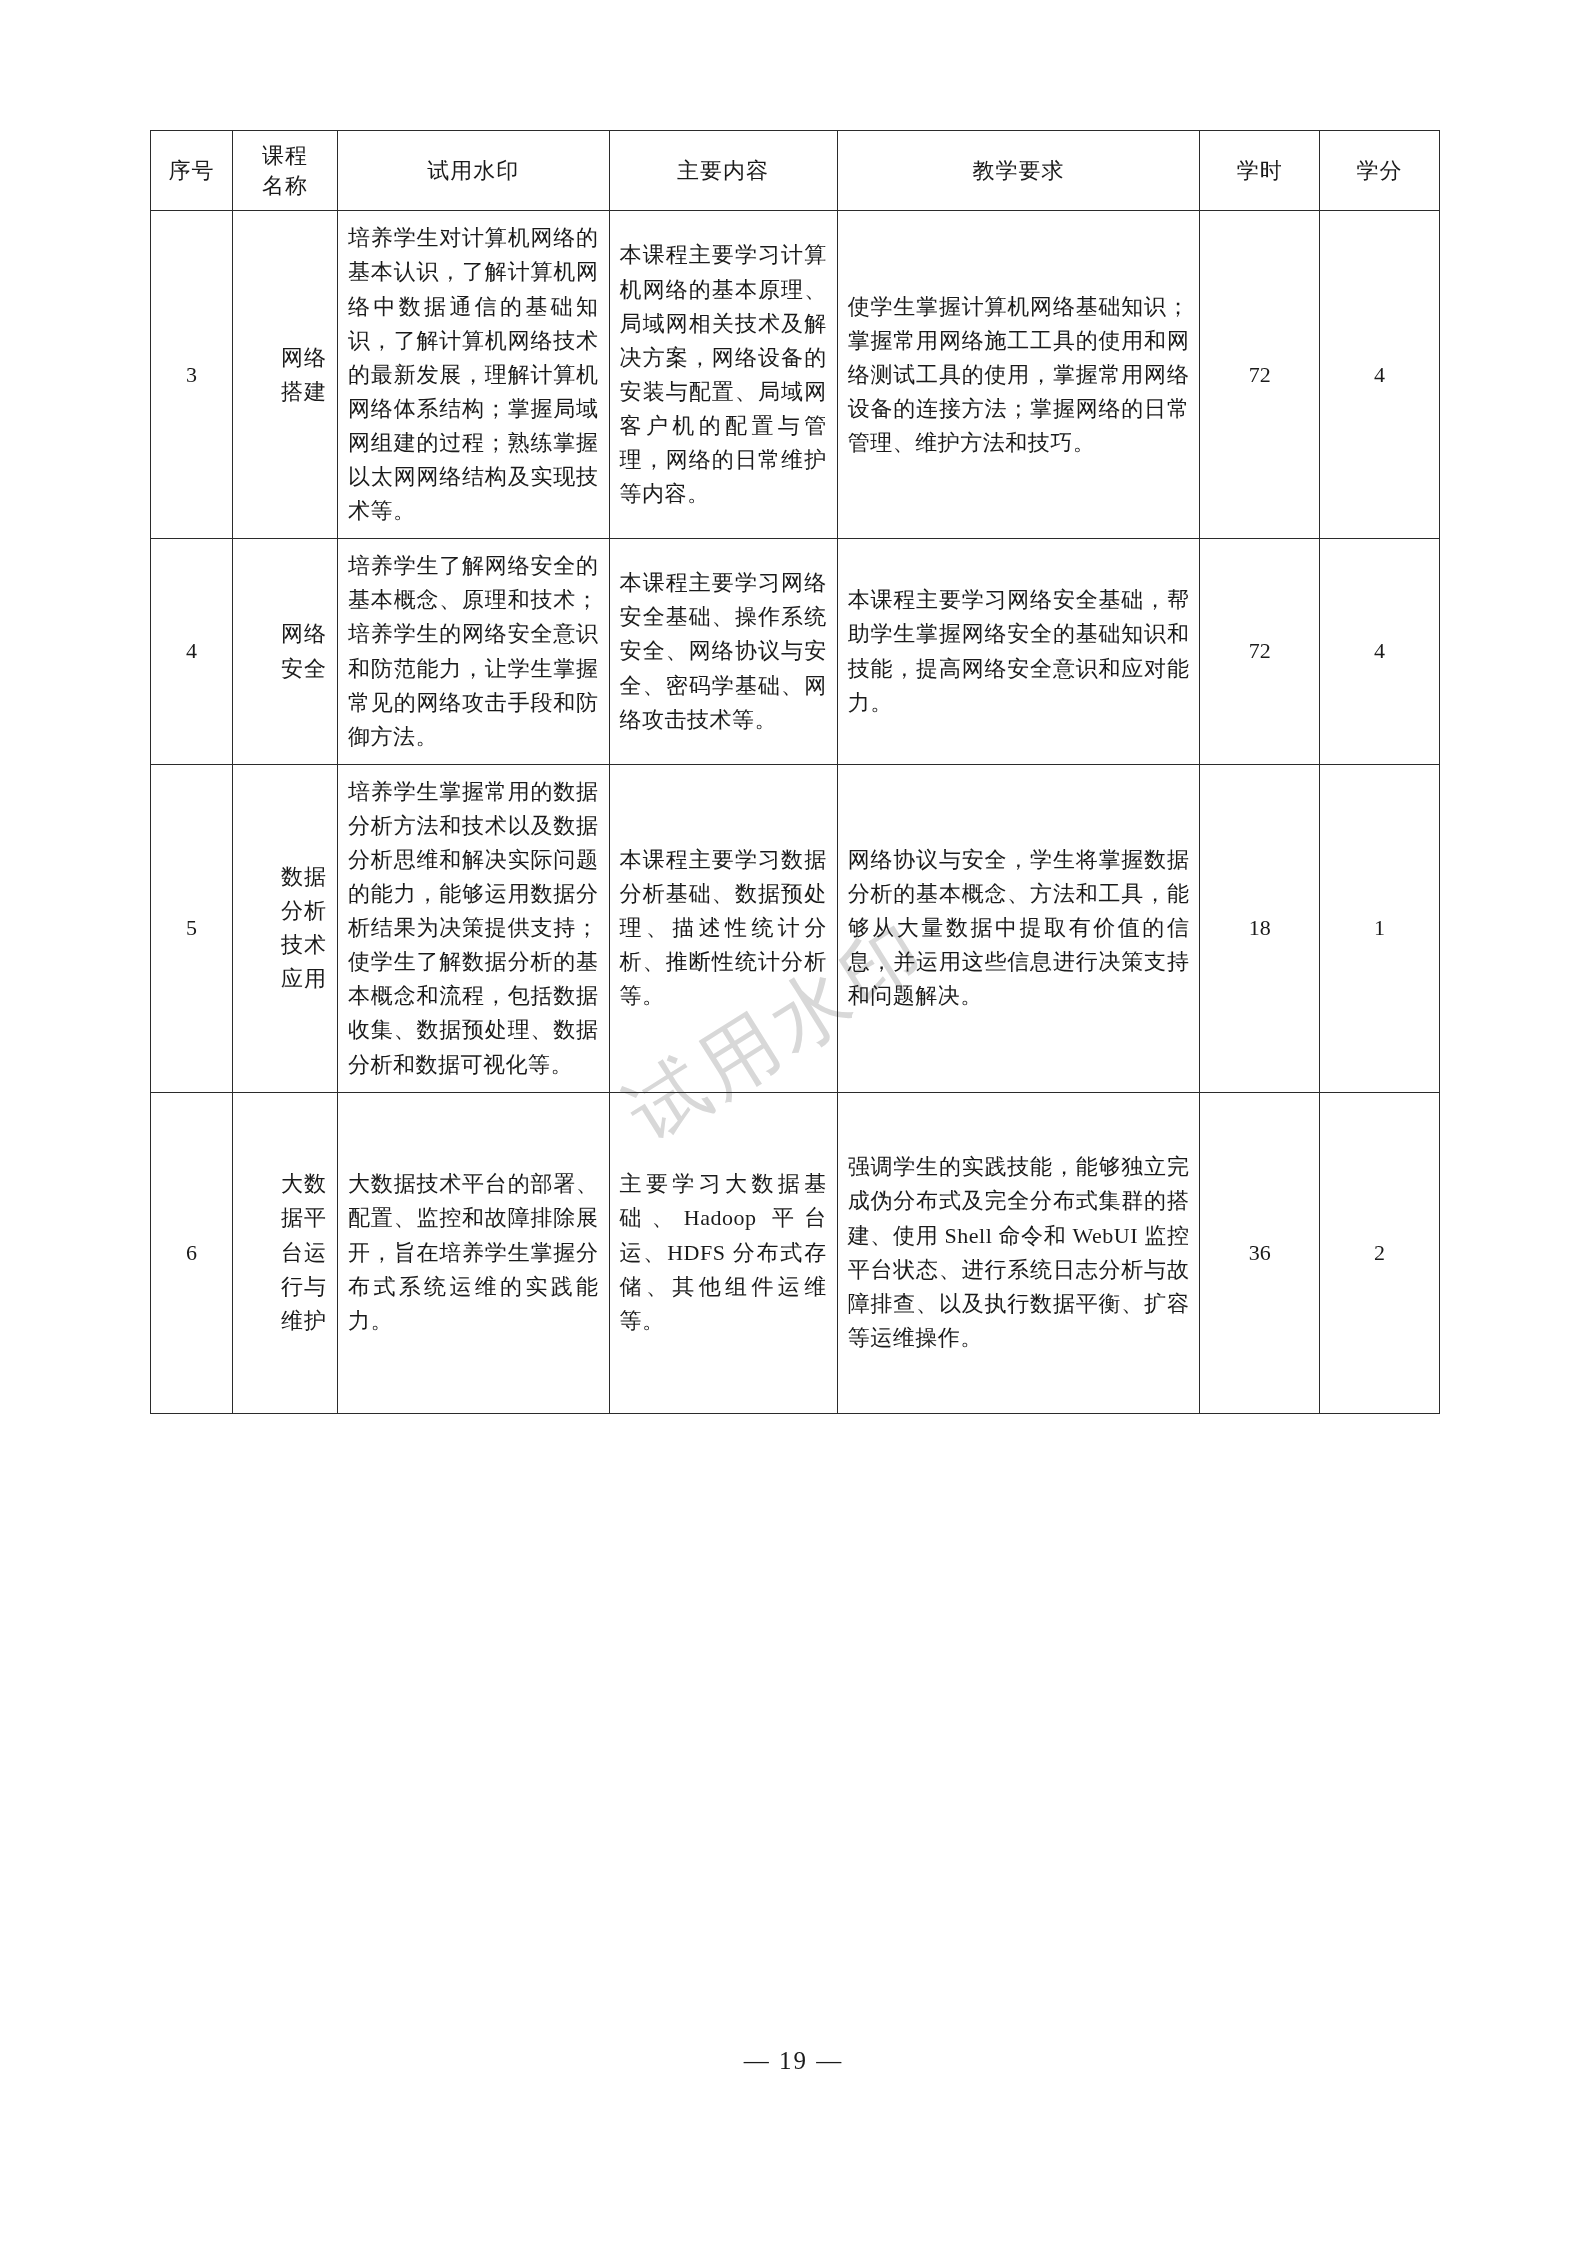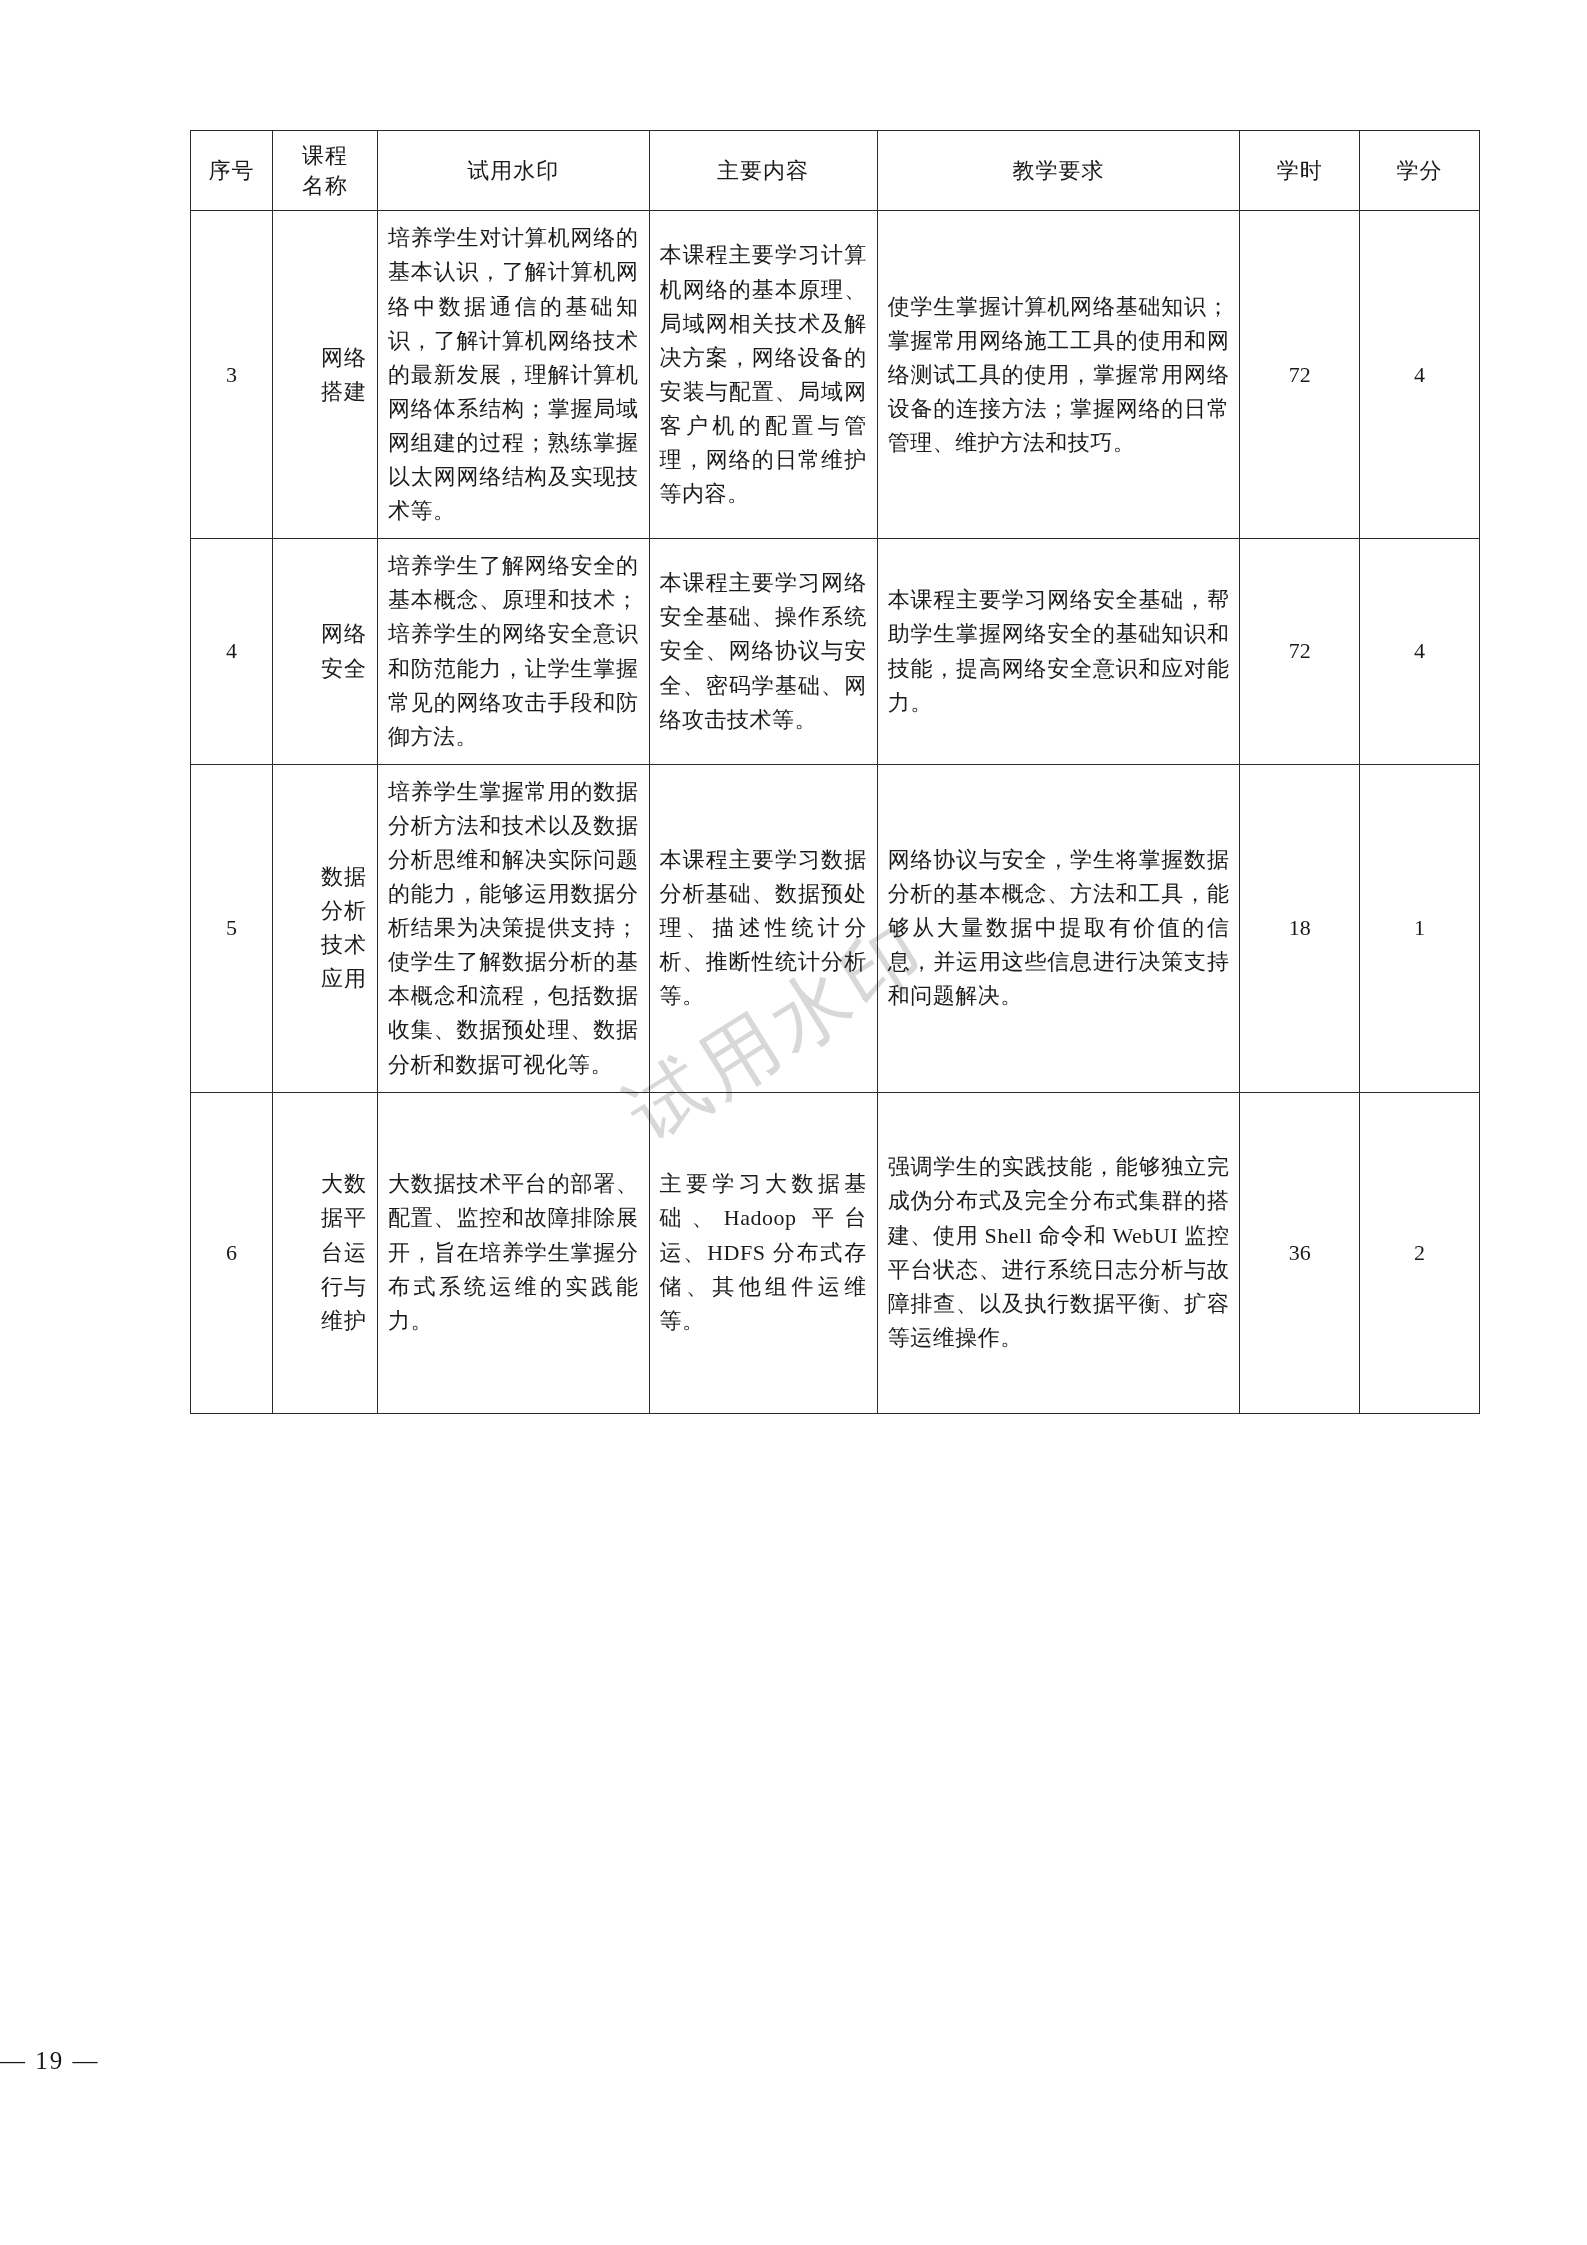--- a/index.html
+++ b/index.html
@@ -22,21 +22,20 @@
     box-sizing: border-box;
     padding: 130px 150px 0 150px;
   }
   table.course-table {
     border-collapse: collapse;
     width: 1290px;
     table-layout: fixed;
     position: relative;
     z-index: 2;
     background: transparent;
-    margin-left: 40px;
   }
   table.course-table td,
   table.course-table th {
     border: 1.5px solid #2b2b2b;
     vertical-align: middle;
     padding: 10px 10px;
     font-weight: normal;
     font-size: 22px;
     line-height: 1.55;
   }
@@ -81,20 +80,21 @@
     letter-spacing: 6px;
     z-index: 1;
     pointer-events: none;
     white-space: nowrap;
   }
   .footer {
     position: absolute;
     left: 0;
     right: 0;
     bottom: 170px;
+    text-align: center;
     font-size: 25px;
     letter-spacing: 2px;
     color: #1a1a1a;
   }
   .row-tall td { height: 300px; }
 </style>
 </head>
 <body>
 
 <div class="page">

